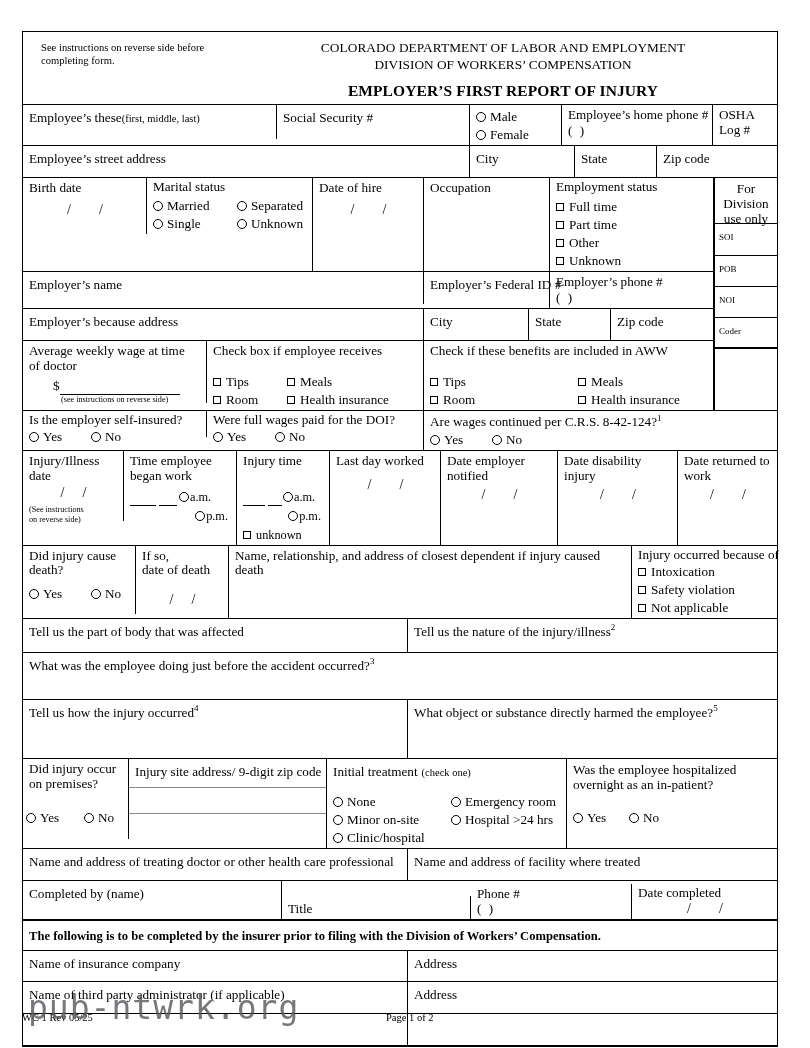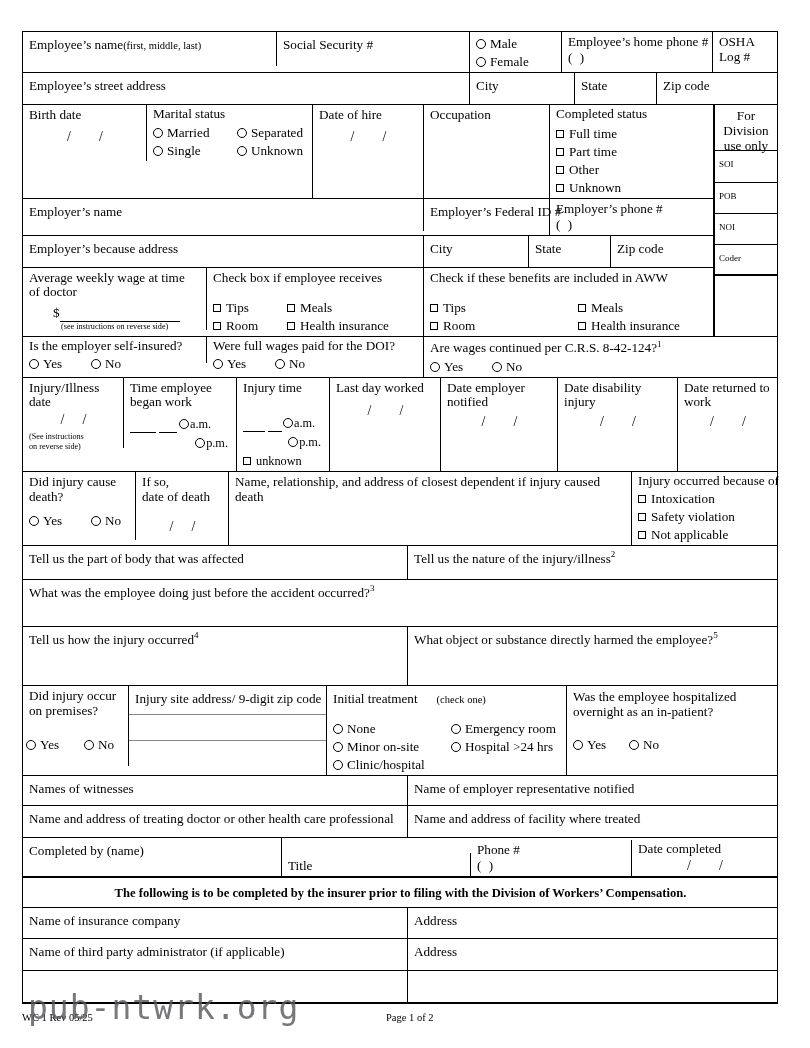--- a/index.html
+++ b/index.html
@@ -86,36 +86,46 @@
     position: absolute; left: 28px; top: 988px;
     font-family: "DejaVu Sans Mono", "Liberation Mono", monospace;
     font-size: 33px; letter-spacing: 1px;
     color: rgba(90,90,95,0.82);
     -webkit-text-stroke: 0px;
     white-space: nowrap;
     pointer-events: none;
   }
 
   .insurer-head {
-    text-align: center; font-weight: bold; font-size: 12.6px;
+    text-align: left; font-weight: bold; font-size: 12.6px;
     padding: 5px 0 4px 0;
   }
   .ul { display: inline-block; border-bottom: 1px solid #000; }
 </style>
 </head>
 <body>
 
 <div class="page">
 
   <div class="form-outer">
 
+    <div class="row">
+      <div class="hdr" style="width:100%">
+        <div class="hdr-left">See instructions on reverse side before completing form.</div>
+        <div class="hdr-center">
+          <div class="hdr-l1">COLORADO DEPARTMENT OF LABOR AND EMPLOYMENT</div>
+          <div class="hdr-l2">DIVISION OF WORKERS’ COMPENSATION</div>
+          <div class="hdr-title">EMPLOYER’S FIRST REPORT OF INJURY</div>
+        </div>
+      </div>
+    </div>
 
     <div class="row">
       <div class="cell" style="width:254px;height:34px">
-        <span class="lbl">Employee’s name</span><span class="sm" style="">(first, middle, last)</span>
+        <span class="lbl">Employee’s these</span><span class="sm" style="">(first, middle, last)</span>
       </div>
       <div class="cell" style="width:193px">
         <span class="lbl">Social Security #</span>
       </div>
       <div class="cell" style="width:92px;padding-top:2px">
         <div class="opt"><span class="radio"></span><span>Male</span></div><br>
         <div class="opt"><span class="radio"></span><span>Female</span></div>
       </div>
       <div class="cell" style="width:151px">
         <div class="lbl">Employee’s home phone #</div>
@@ -159,21 +169,21 @@
             </div>
           </div>
           <div class="cell" style="width:111px">
             <div class="lbl">Date of hire</div>
             <div class="datefield"><span>/</span><span>/</span></div>
           </div>
           <div class="cell" style="width:126px">
             <div class="lbl">Occupation</div>
           </div>
           <div class="cell nr" style="flex:1;padding-top:2px">
-            <div class="lbl">Completed status</div>
+            <div class="lbl">Employment status</div>
             <div style="margin-top:2px">
               <span class="opt" style="width:92px"><span class="chk"></span><span>Full time</span></span><span class="opt"><span class="chk"></span><span>Part time</span></span>
             </div>
             <div>
               <span class="opt" style="width:92px"><span class="chk"></span><span>Other</span></span><span class="opt"><span class="chk"></span><span>Unknown</span></span>
             </div>
           </div>
         </div>
 
         <div class="row" style="border-top:1px solid #000;border-bottom:none">
@@ -381,48 +391,40 @@
         <div style="margin-top:16px;margin-left:-3px">
           <span class="opt" style="width:58px"><span class="radio"></span><span>Yes</span></span><span class="opt"><span class="radio"></span><span>No</span></span>
         </div>
       </div>
       <div class="cell" style="width:198px;padding:0">
         <div style="padding:3px 5px 2px 6px;height:28px"><span class="lbl">Injury site address/ 9-digit zip code</span></div>
         <div style="border-top:1px solid #888;height:26px"></div>
         <div style="border-top:1px solid #888;height:25px"></div>
       </div>
       <div class="cell" style="width:240px;padding-top:3px">
-        <div><span class="lbl">Initial treatment</span><span class="sm" style="margin-left:19px">(check one)</span></div>
+        <div><span class="lbl">Initial treatment</span><span class="sm" style="margin-left:4px">(check one)</span></div>
         <div style="margin-top:12px">
           <span class="opt" style="width:118px"><span class="radio"></span><span>None</span></span><span class="opt"><span class="radio"></span><span>Emergency room</span></span>
         </div>
         <div>
           <span class="opt" style="width:118px"><span class="radio"></span><span>Minor on-site</span></span><span class="opt"><span class="radio"></span><span>Hospital &gt;24 hrs</span></span>
         </div>
         <div>
           <span class="opt"><span class="radio"></span><span>Clinic/hospital</span></span>
         </div>
       </div>
       <div class="cell nr" style="flex:1;padding-top:4px">
         <div class="lbl">Was the employee hospitalized</div>
         <div class="lbl">overnight as an in-patient?</div>
         <div style="margin-top:15px">
           <span class="opt" style="width:56px"><span class="radio"></span><span>Yes</span></span><span class="opt"><span class="radio"></span><span>No</span></span>
         </div>
       </div>
     </div>
 
-    <div class="row">
-      <div class="cell" style="width:385px;height:29px">
-        <span class="lbl">Names of witnesses</span>
-      </div>
-      <div class="cell nr" style="flex:1">
-        <span class="lbl">Name of employer representative notified</span>
-      </div>
-    </div>
 
     <div class="row">
       <div class="cell" style="width:385px;height:31px">
         <span class="lbl">Name and address of treating doctor or other health care professional</span>
       </div>
       <div class="cell nr" style="flex:1">
         <span class="lbl">Name and address of facility where treated</span>
       </div>
     </div>
 

